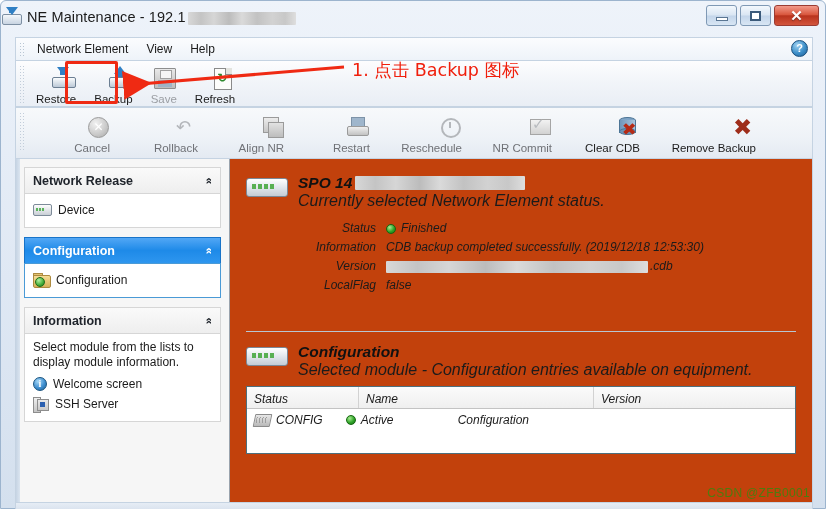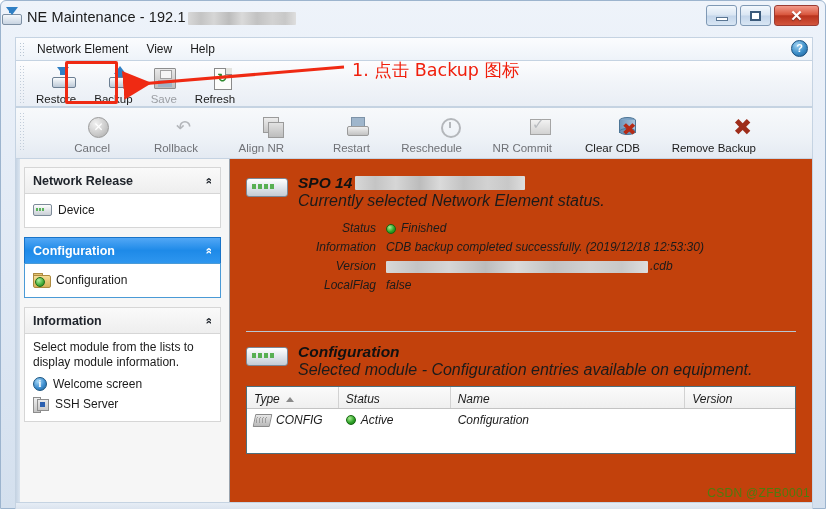--- a/index.html
+++ b/index.html
@@ -822,24 +822,20 @@
       <div class="sec-head">
         <span class="sec-icon"></span>
         <div>
           <div class="sec-title">Configuration</div>
           <div class="sec-sub">Selected module - Configuration entries available on equipment.</div>
         </div>
       </div>
 
       <div class="table">
         <div class="thead">
-          <div class="th c1">
-            <span>Type</span>
-            <span class="sort-asc"></span>
-          </div>
           <div class="th c2">
             <span>Status</span>
           </div>
           <div class="th c3">
             <span>Name</span>
           </div>
           <div class="th c4">
             <span>Version</span>
           </div>
         </div>

